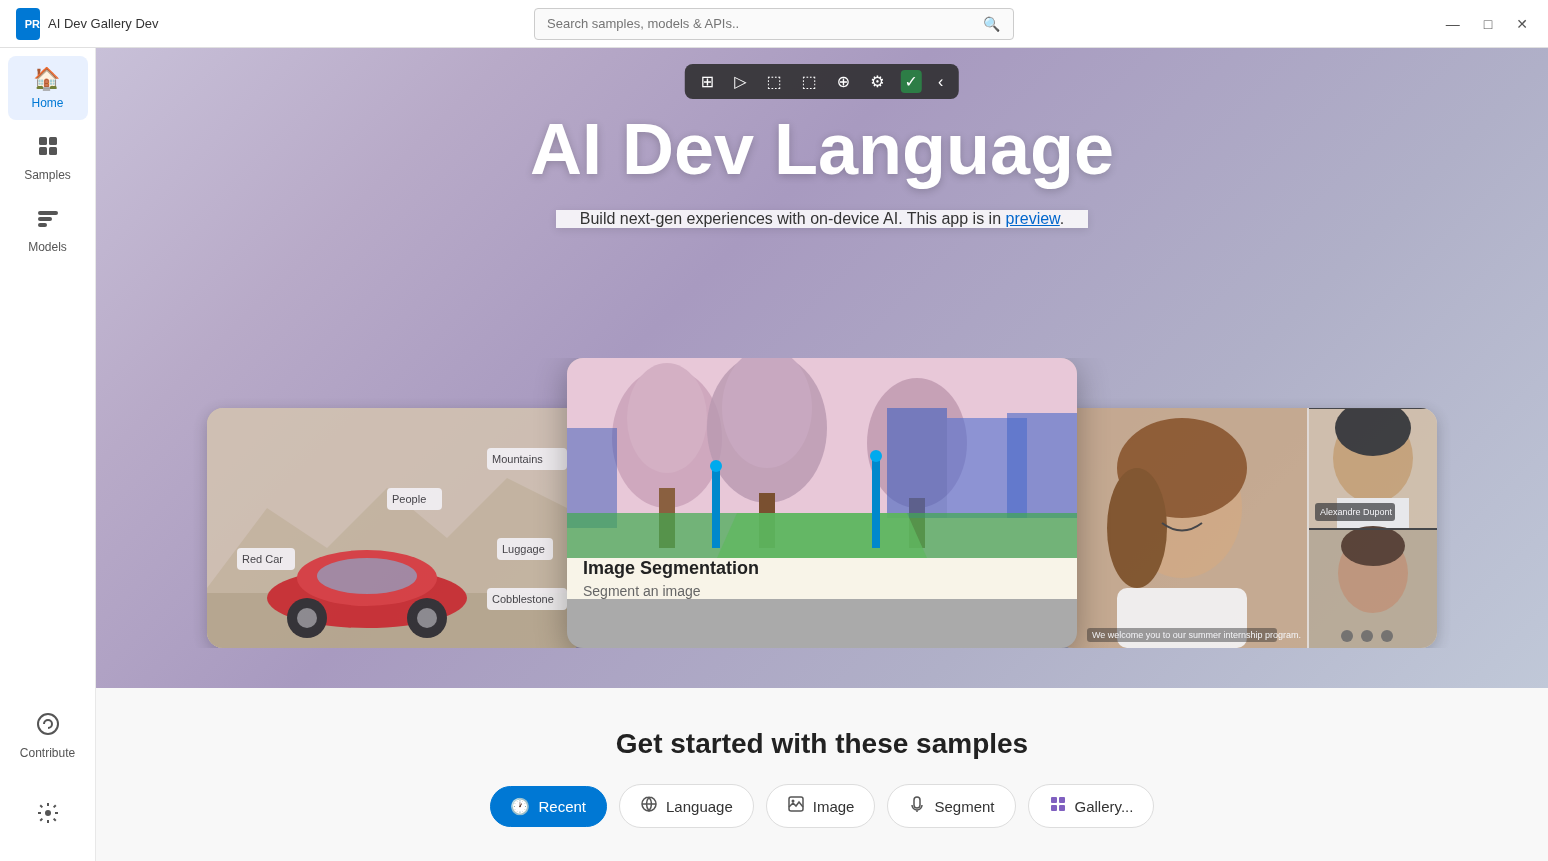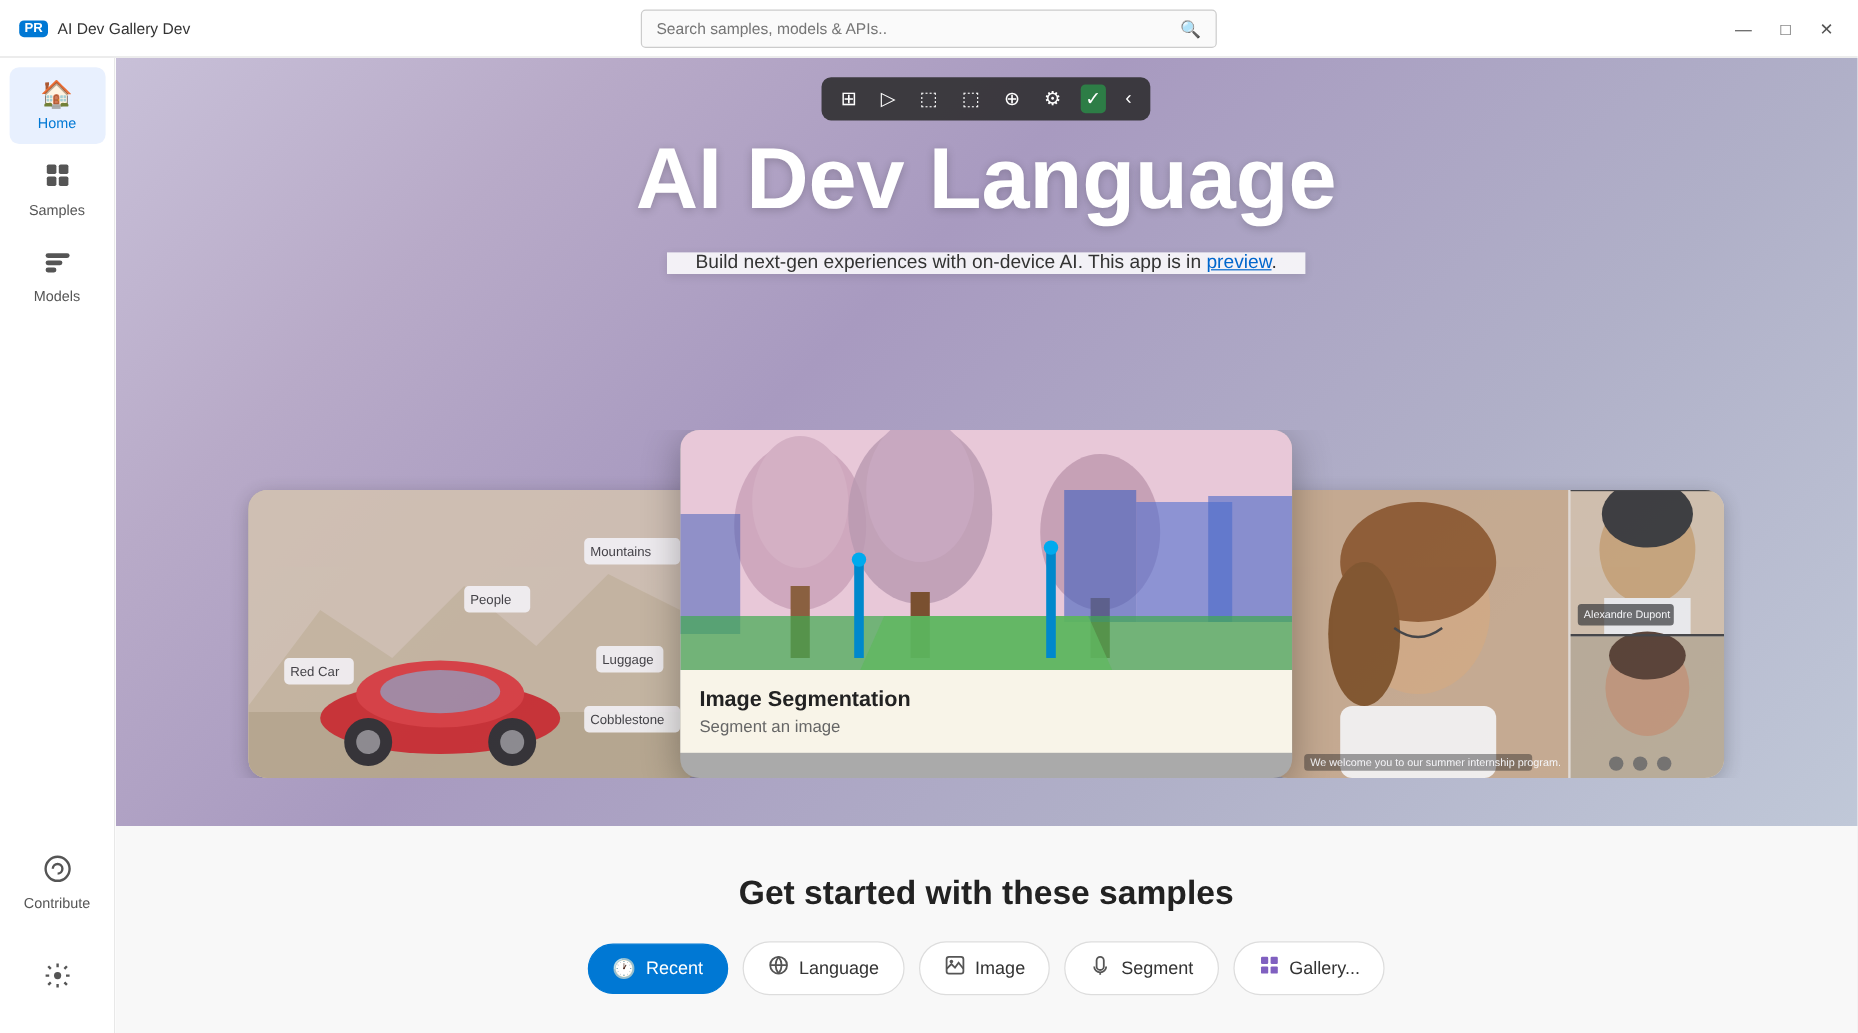--- a/index.html
+++ b/index.html
@@ -5,22 +5,22 @@
     * { margin: 0; padding: 0; box-sizing: border-box; }
     body { width: 1548px; height: 861px; overflow: hidden; font-family: 'Segoe UI', sans-serif; background: #f3f3f3; }
 
     
     .titlebar {
       position: fixed; top: 0; left: 0; right: 0; height: 48px;
       background: #fff; display: flex; align-items: center;
       padding: 0 16px; z-index: 100; border-bottom: 1px solid #e0e0e0;
     }
     .titlebar-logo {
-      width: 24px; height: 14px; background: #0078d4; border-radius: 4px;
-      display: flex; align-items: center; justify-content: center;
+      width: 24px; height: 32px; background: #0078d4; border-radius: 4px;
+      display: flex; align-items: center; justify-content: flex-end;
       color: white; font-size: 11px; font-weight: bold; margin-right: 8px; flex-shrink: 0;
     }
     .titlebar-title {
       font-size: 13px; color: #333; margin-right: auto;
     }
     .titlebar-search {
       width: 480px; height: 32px; border: 1px solid #ccc; border-radius: 4px;
       display: flex; align-items: center; padding: 0 12px; background: #fafafa;
       position: absolute; left: 50%; transform: translateX(-50%);
     }
@@ -101,21 +101,21 @@
       background: #888; opacity: 0.85;
     }
     .carousel-item-center {
       width: 510px; height: 290px; z-index: 10;
       background: #aaa; box-shadow: 0 8px 32px rgba(0,0,0,0.3);
     }
     .carousel-item-right {
       width: 380px; height: 240px; margin-left: -20px;
       background: #999; opacity: 0.85;
     }
-    .card-info { background: #f8f4e8; padding: 14px 16px; }
+    .card-info { background: #f8f4e8; padding: 0 16px; }
     .card-title { font-size: 18px; font-weight: 600; color: #222; margin-bottom: 4px; }
     .card-desc { font-size: 14px; color: #666; }
 
     
     .card-car {
       width: 100%; height: 100%;
       background: linear-gradient(135deg, #d8c8b8 0%, #c8b8a8 100%);
       position: relative; overflow: hidden;
     }
 

